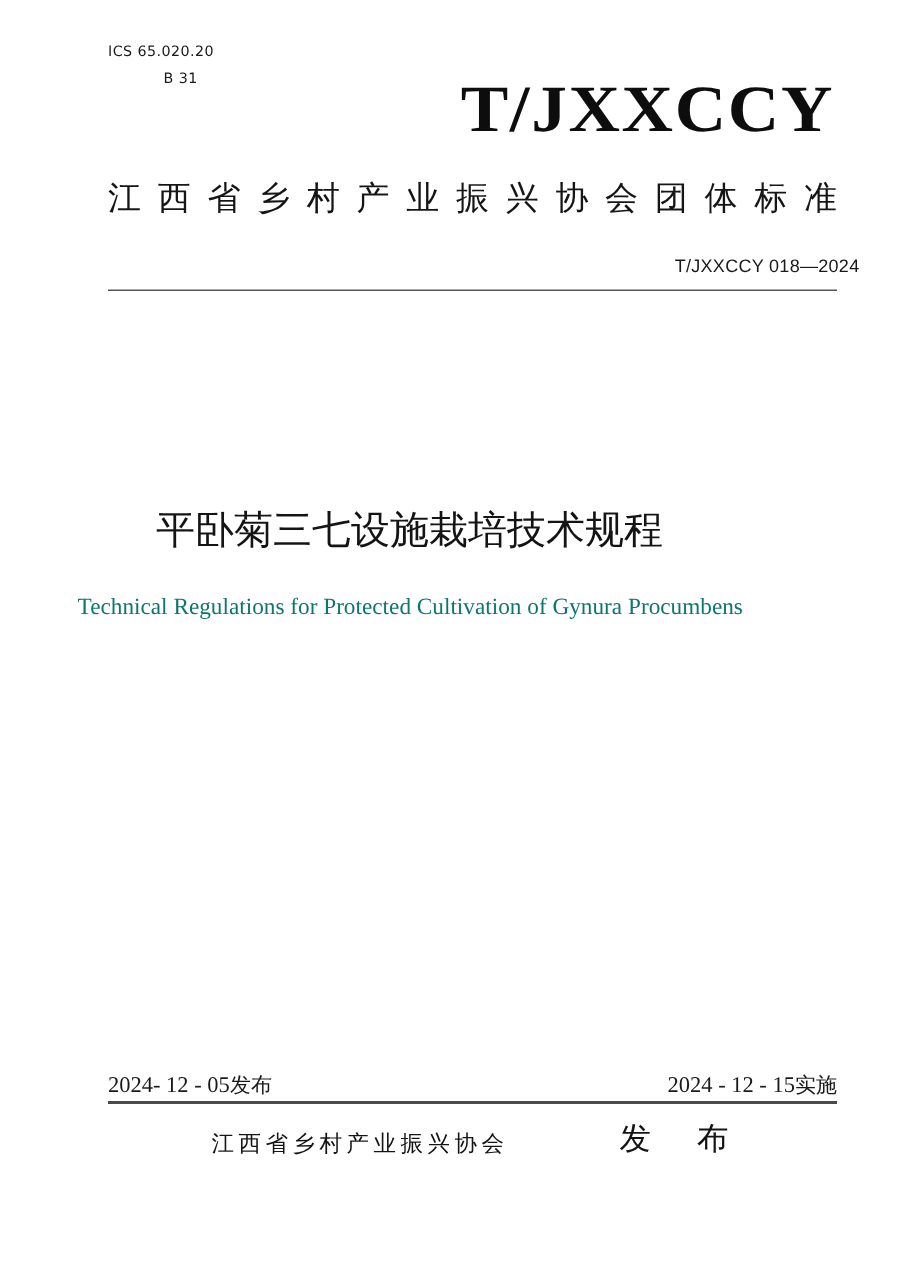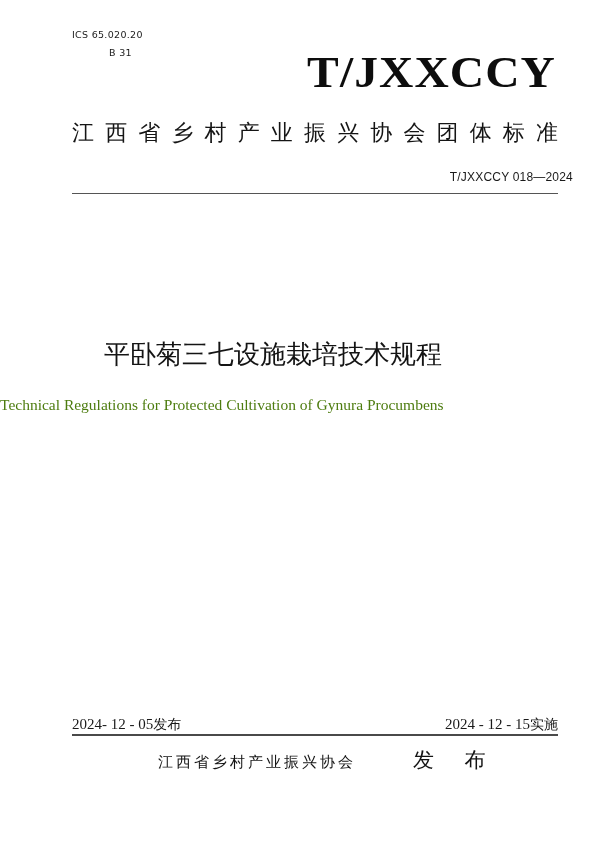--- a/index.html
+++ b/index.html
@@ -85,44 +85,44 @@
       line-height: 36px;
       letter-spacing: 0px;
       color: #141414;
       padding-left: 2px;
       box-sizing: border-box;
     }
     .title-en {
       left: 0;
       width: 547px;
       top: 395px;
-      text-align: left;
+      text-align: center;
       font-family: "Liberation Serif", serif;
       font-size: 15.5px;
       line-height: 20px;
-      color: #4d7c0f;
+      color: #0f766e;
     }
 
     .date-issue, .date-impl {
       top: 714px;
       font-family: "Liberation Serif", serif;
       font-size: 15px;
       line-height: 20px;
       color: #1a1a1a;
       text-align: right;
     }
     .date-issue { left: 72px; }
     .date-impl { right: 42px; margin-left: 32px; }
     .date-issue .zh, .date-impl .zh {
       font-family: "DejaVu Sans", sans-serif;
       font-size: 14px;
     }
 
     .publisher {
-      left: 158px;
+      left: 141px;
       top: 750px;
       font-family: "DejaVu Sans", sans-serif;
       font-size: 15px;
       line-height: 24px;
       letter-spacing: 3px;
       color: #141414;
     }
     .publish-label {
       left: 413px;
       top: 750px;

